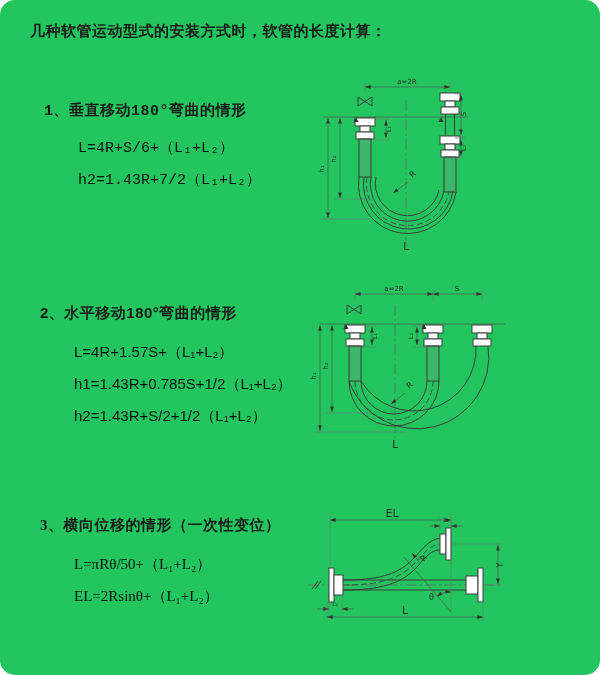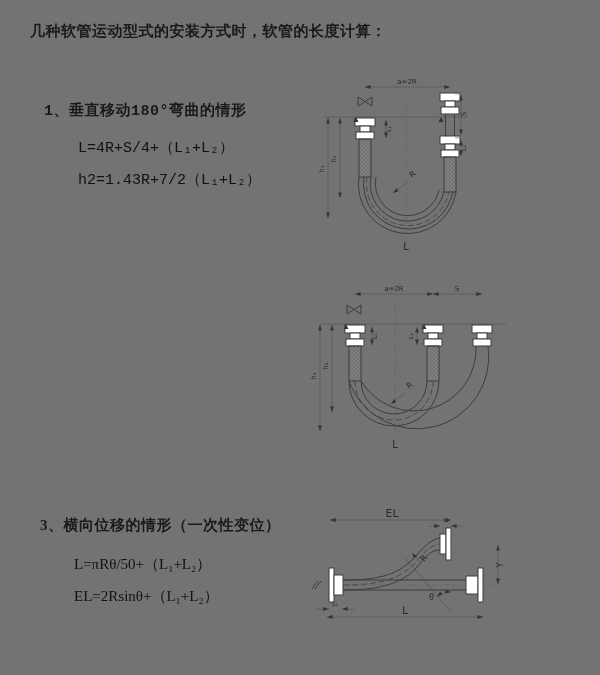--- a/index.html
+++ b/index.html
@@ -1,17 +1,17 @@
 <!DOCTYPE html>
 <html><head>
 <meta charset="utf-8">
 <style>
   html,body{margin:0;padding:0;background:#fff;}
-  #page{position:relative;width:600px;height:675px;background:#737373;overflow:hidden;
-        font-family:"Liberation Sans","DejaVu Sans",sans-serif;color:#1a1a1a;}
+  #page{position:relative;width:600px;height:675px;background:#22c55e;overflow:hidden;
+        font-family:"Liberation Sans","DejaVu Sans",sans-serif;color:#1a1a1a;border-radius:15px;}
   .title{position:absolute;left:30px;top:22px;font-size:15px;font-weight:bold;letter-spacing:.5px;}
   .section{position:absolute;left:40px;}
   .sec-heading{font-size:15px;font-weight:bold;letter-spacing:.5px;}
   .formulas{margin-top:13px;margin-left:34px;}
   .formula{font-size:15px;line-height:32px;white-space:nowrap;color:#111;}
   #sec1{top:101px;font-family:Liberation Mono, monospace;}
   #sec2{top:304px;}
   #sec3{top:516px;font-family:Liberation Serif, serif;}
   .diag{position:absolute;}
   #diag1{left:308px;top:74px;}
@@ -29,25 +29,33 @@
 </head>
 <body>
 
 <div id="page">
 
   <div class="title">几种软管运动型式的安装方式时，软管的长度计算：</div>
 
   <div class="section" id="sec1" style="left:44px;">
     <div class="sec-heading">1、垂直移动180°弯曲的情形</div>
     <div class="formulas">
-      <div class="formula">L=4R+S/4+（L₁+L₂）</div>
+      <div class="formula">L=4R+S/6+（L₁+L₂）</div>
       <div class="formula">h2=1.43R+7/2（L₁+L₂）</div>
     </div>
   </div>
 
+  <div class="section" id="sec2">
+    <div class="sec-heading">2、水平移动180°弯曲的情形</div>
+    <div class="formulas">
+      <div class="formula">L=4R+1.57S+（L₁+L₂）</div>
+      <div class="formula">h1=1.43R+0.785S+1/2（L₁+L₂）</div>
+      <div class="formula">h2=1.43R+S/2+1/2（L₁+L₂）</div>
+    </div>
+  </div>
 
   <div class="section" id="sec3">
     <div class="sec-heading">3、横向位移的情形（一次性变位）</div>
     <div class="formulas">
       <div class="formula">L=πRθ/50+（L₁+L₂）</div>
       <div class="formula">EL=2Rsinθ+（L₁+L₂）</div>
     </div>
   </div>
 
   <svg id="diag1" class="diag" width="290" height="182" viewBox="0 0 290 182">

